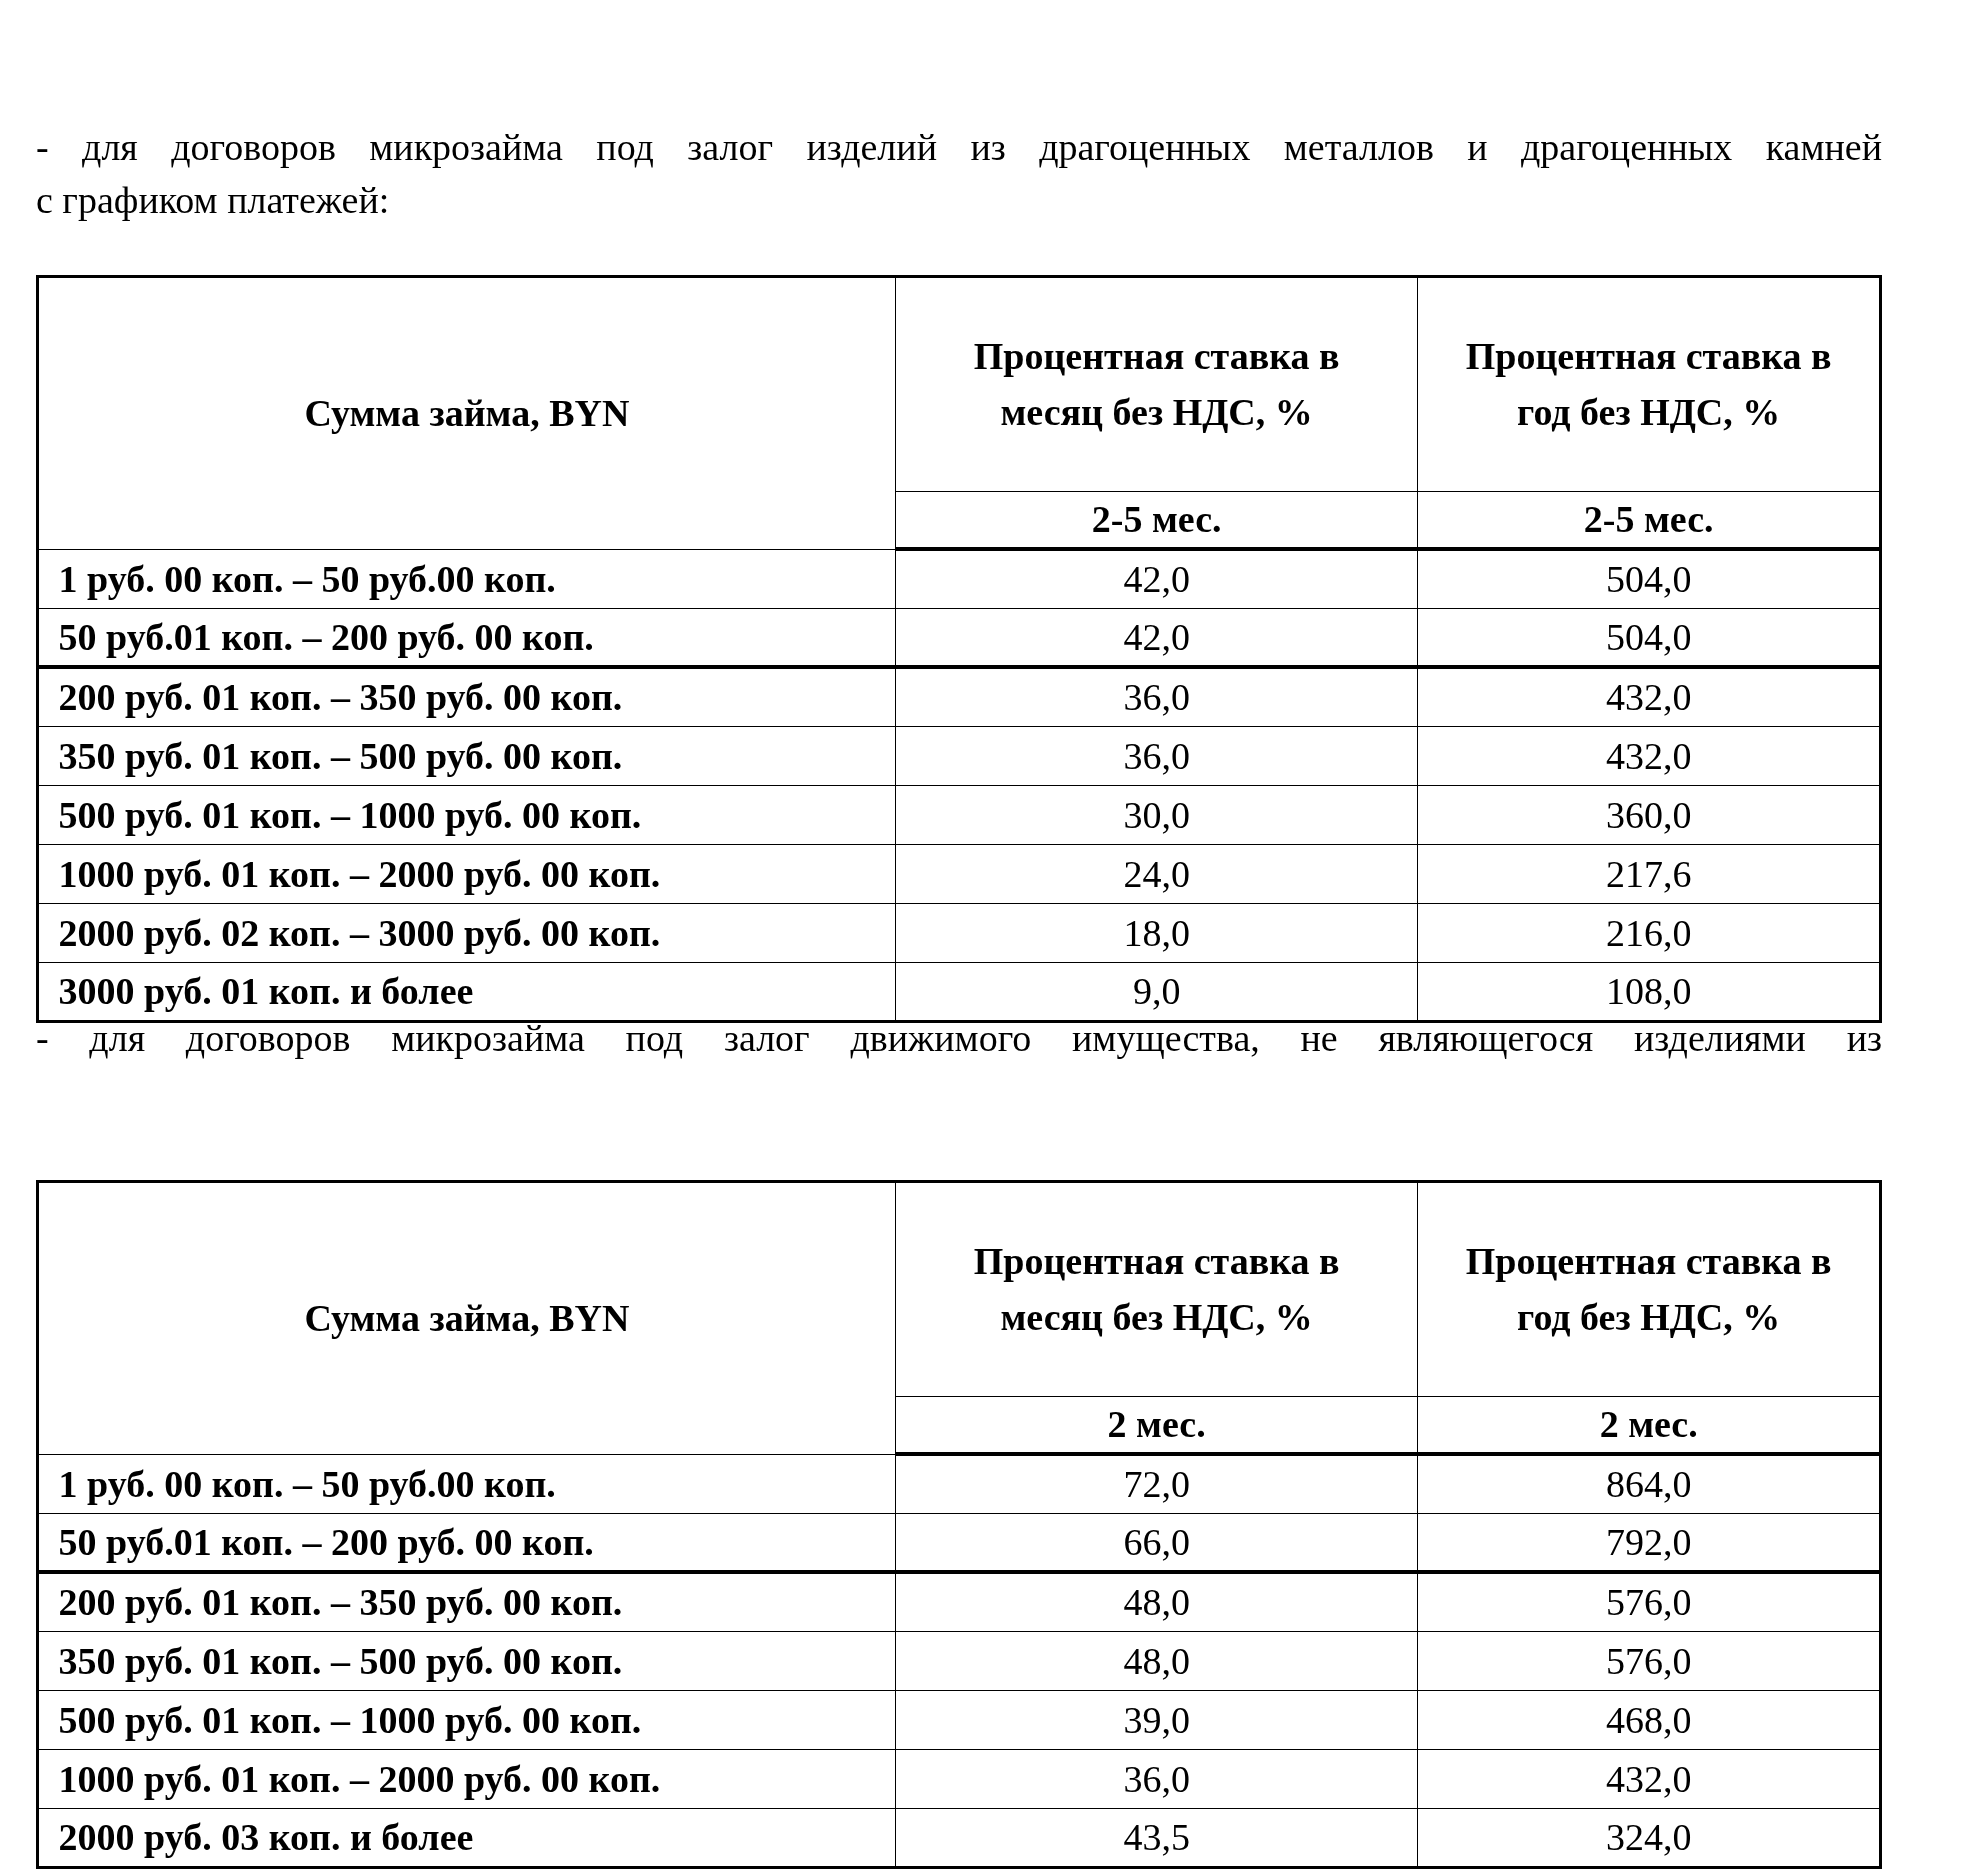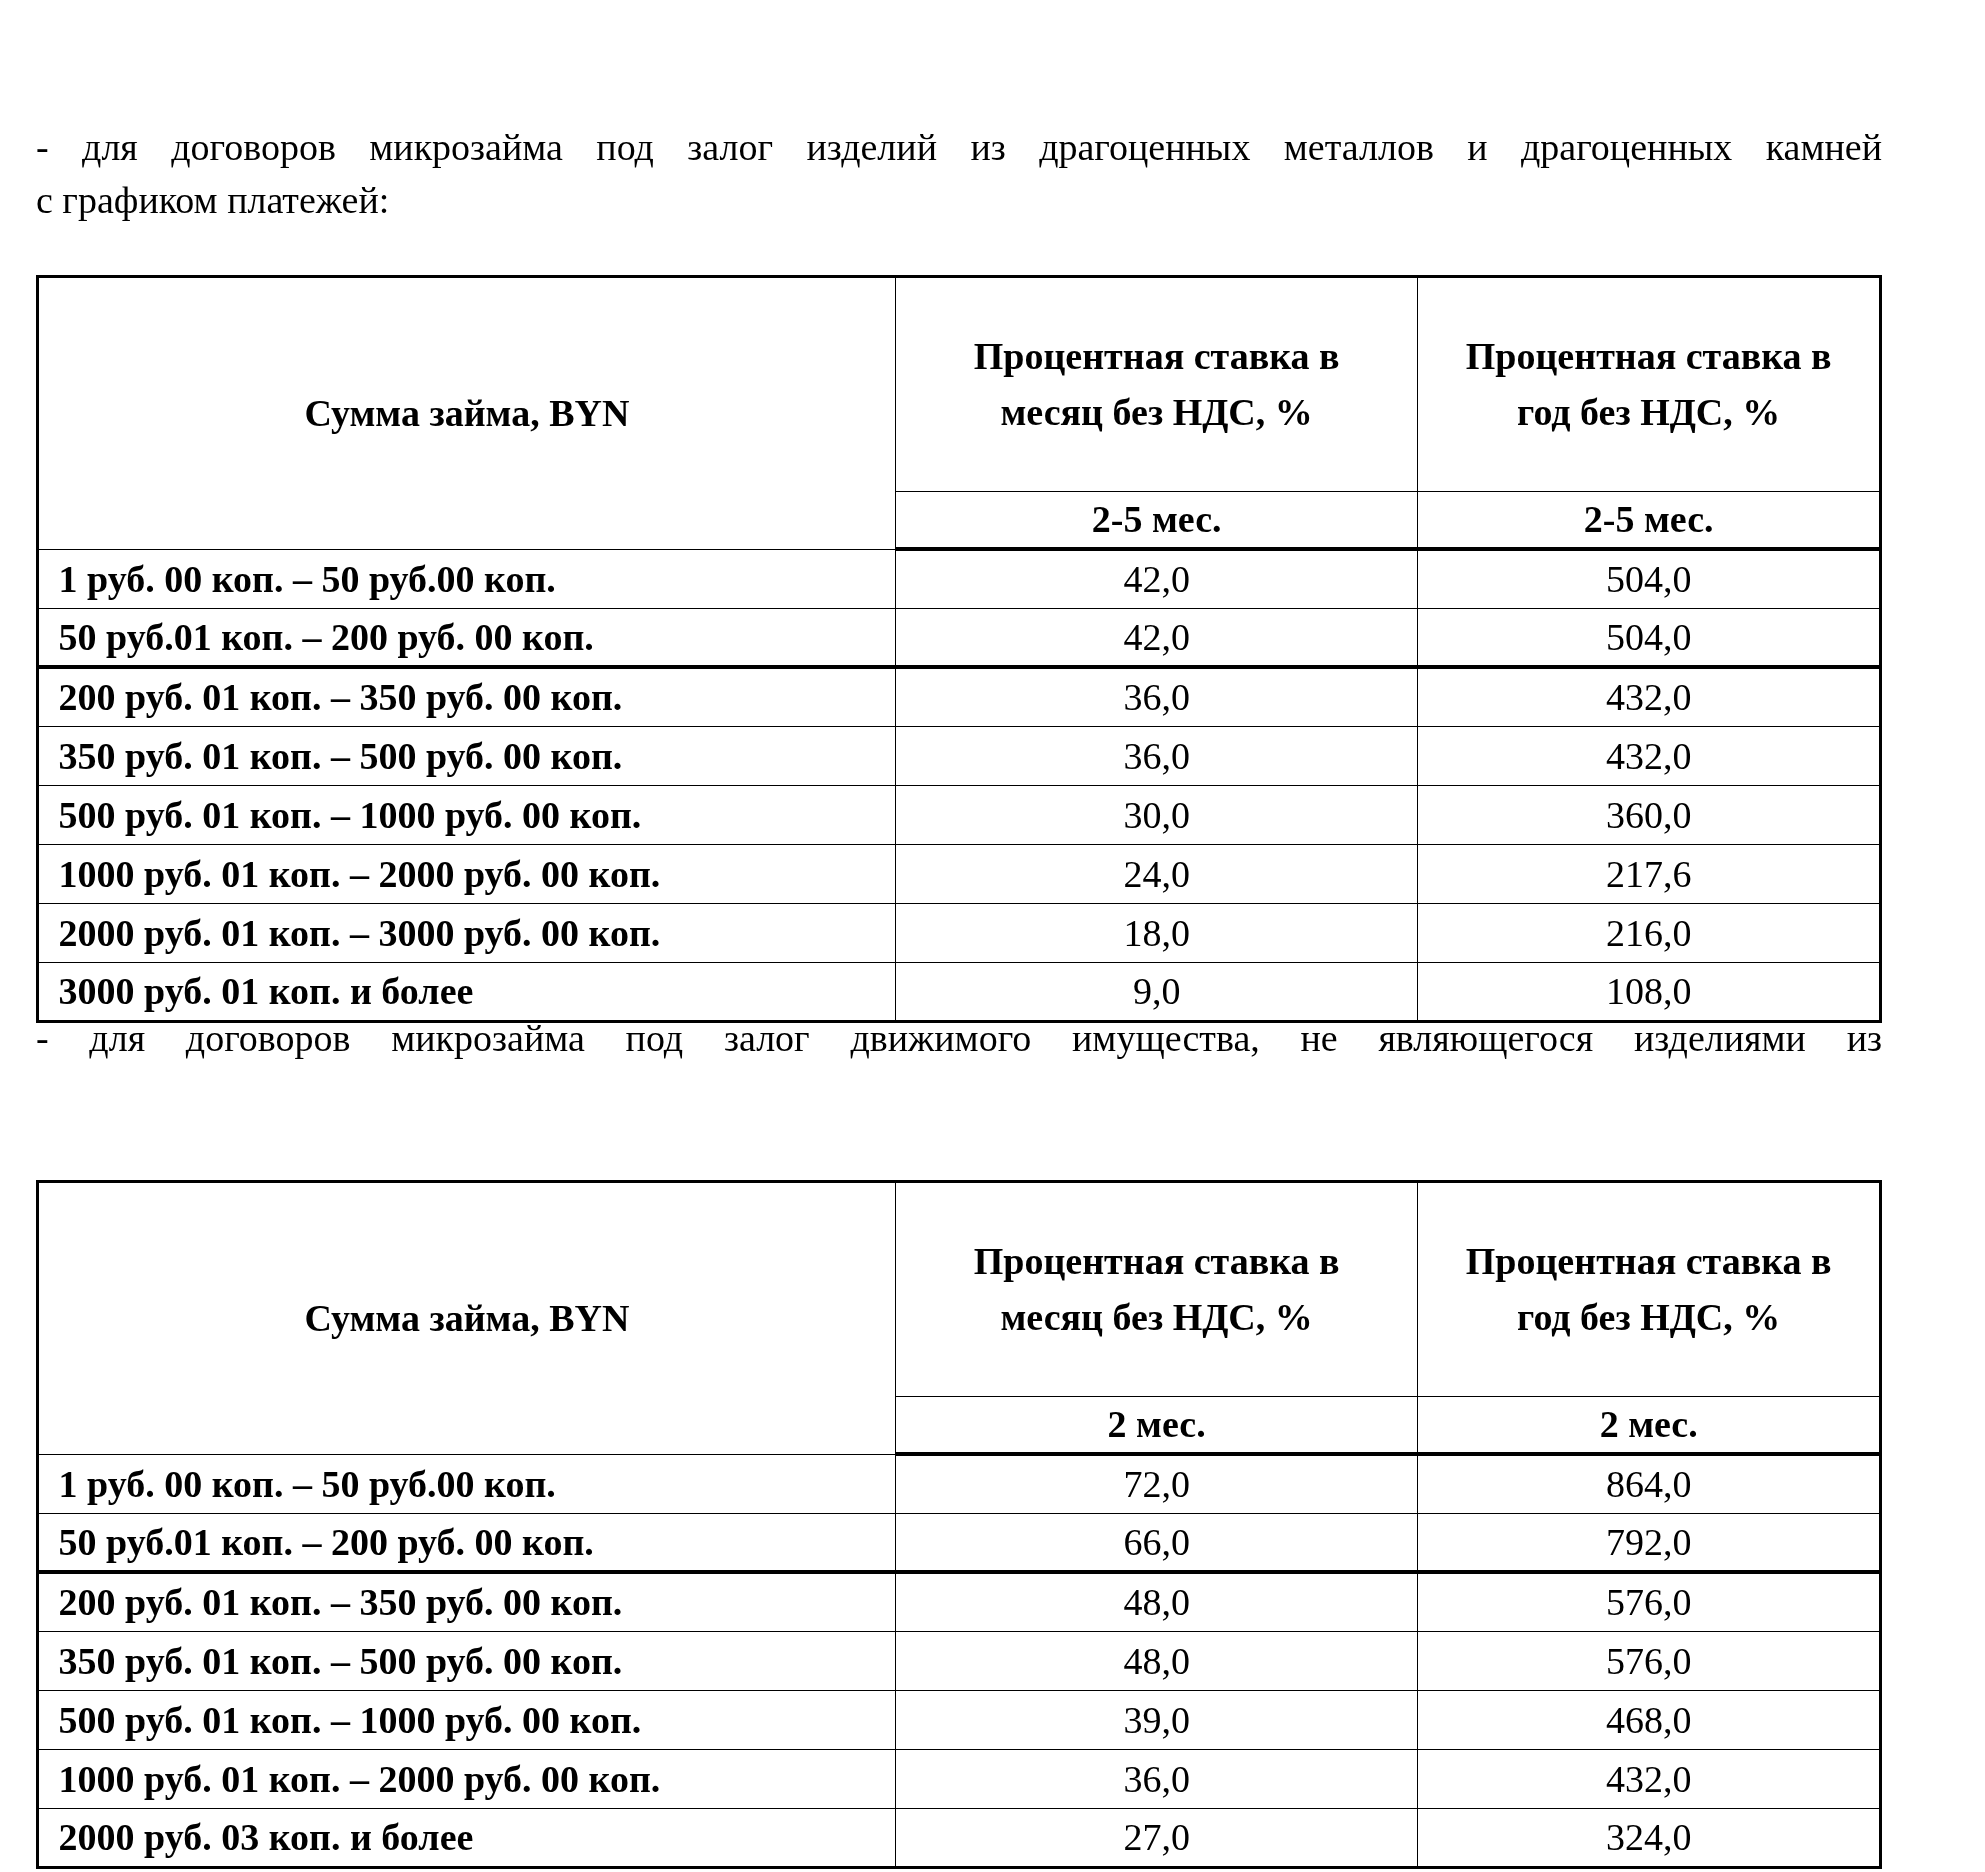--- a/index.html
+++ b/index.html
@@ -94,21 +94,21 @@
       <td class="range">500 руб. 01 коп. – 1000 руб. 00 коп.</td>
       <td class="num">30,0</td>
       <td class="num">360,0</td>
     </tr>
     <tr class="drow">
       <td class="range">1000 руб. 01 коп. –  2000 руб. 00 коп.</td>
       <td class="num">24,0</td>
       <td class="num">217,6</td>
     </tr>
     <tr class="drow">
-      <td class="range">2000 руб. 01 коп. –  3000 руб. 00 коп.</td>
+      <td class="range">2000 руб. 02 коп. –  3000 руб. 00 коп.</td>
       <td class="num">18,0</td>
       <td class="num">216,0</td>
     </tr>
     <tr class="drow">
       <td class="range">3000 руб. 01 коп. и более</td>
       <td class="num">9,0</td>
       <td class="num">108,0</td>
     </tr>
   </tbody>
 </table>
@@ -158,18 +158,18 @@
       <td class="num">39,0</td>
       <td class="num">468,0</td>
     </tr>
     <tr class="drow">
       <td class="range">1000 руб. 01 коп. –  2000 руб. 00 коп.</td>
       <td class="num">36,0</td>
       <td class="num">432,0</td>
     </tr>
     <tr class="drow">
       <td class="range">2000 руб. 03 коп. и более</td>
-      <td class="num">27,0</td>
+      <td class="num">43,5</td>
       <td class="num">324,0</td>
     </tr>
   </tbody>
 </table>
 
 
 </body></html>

